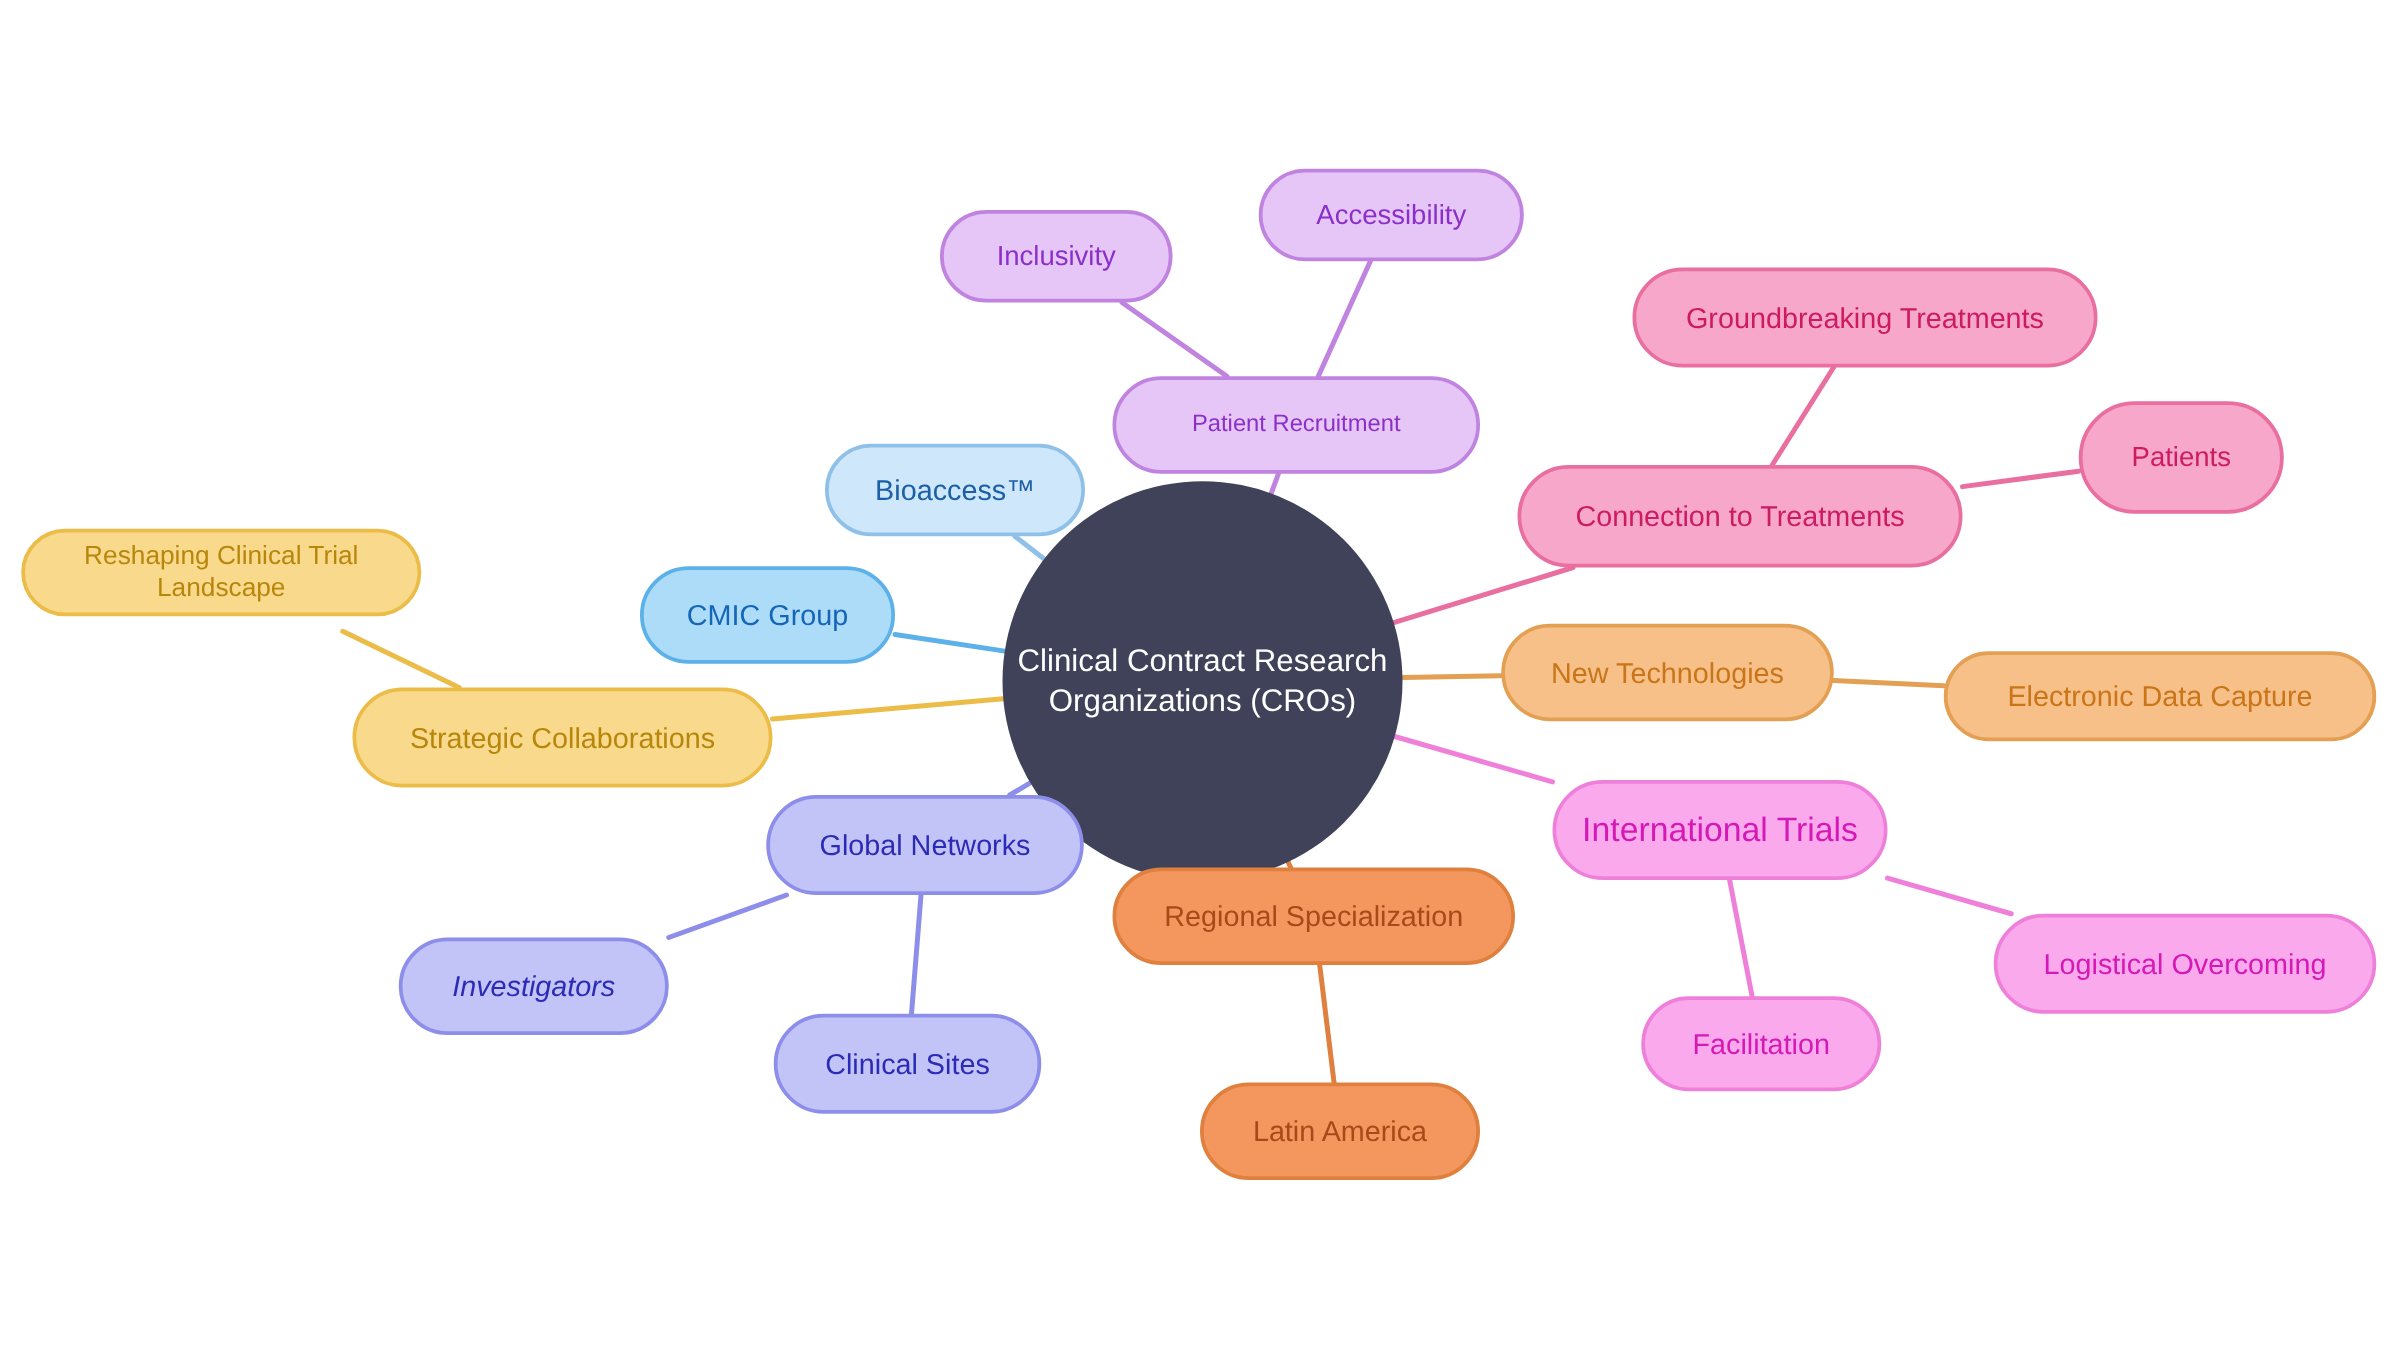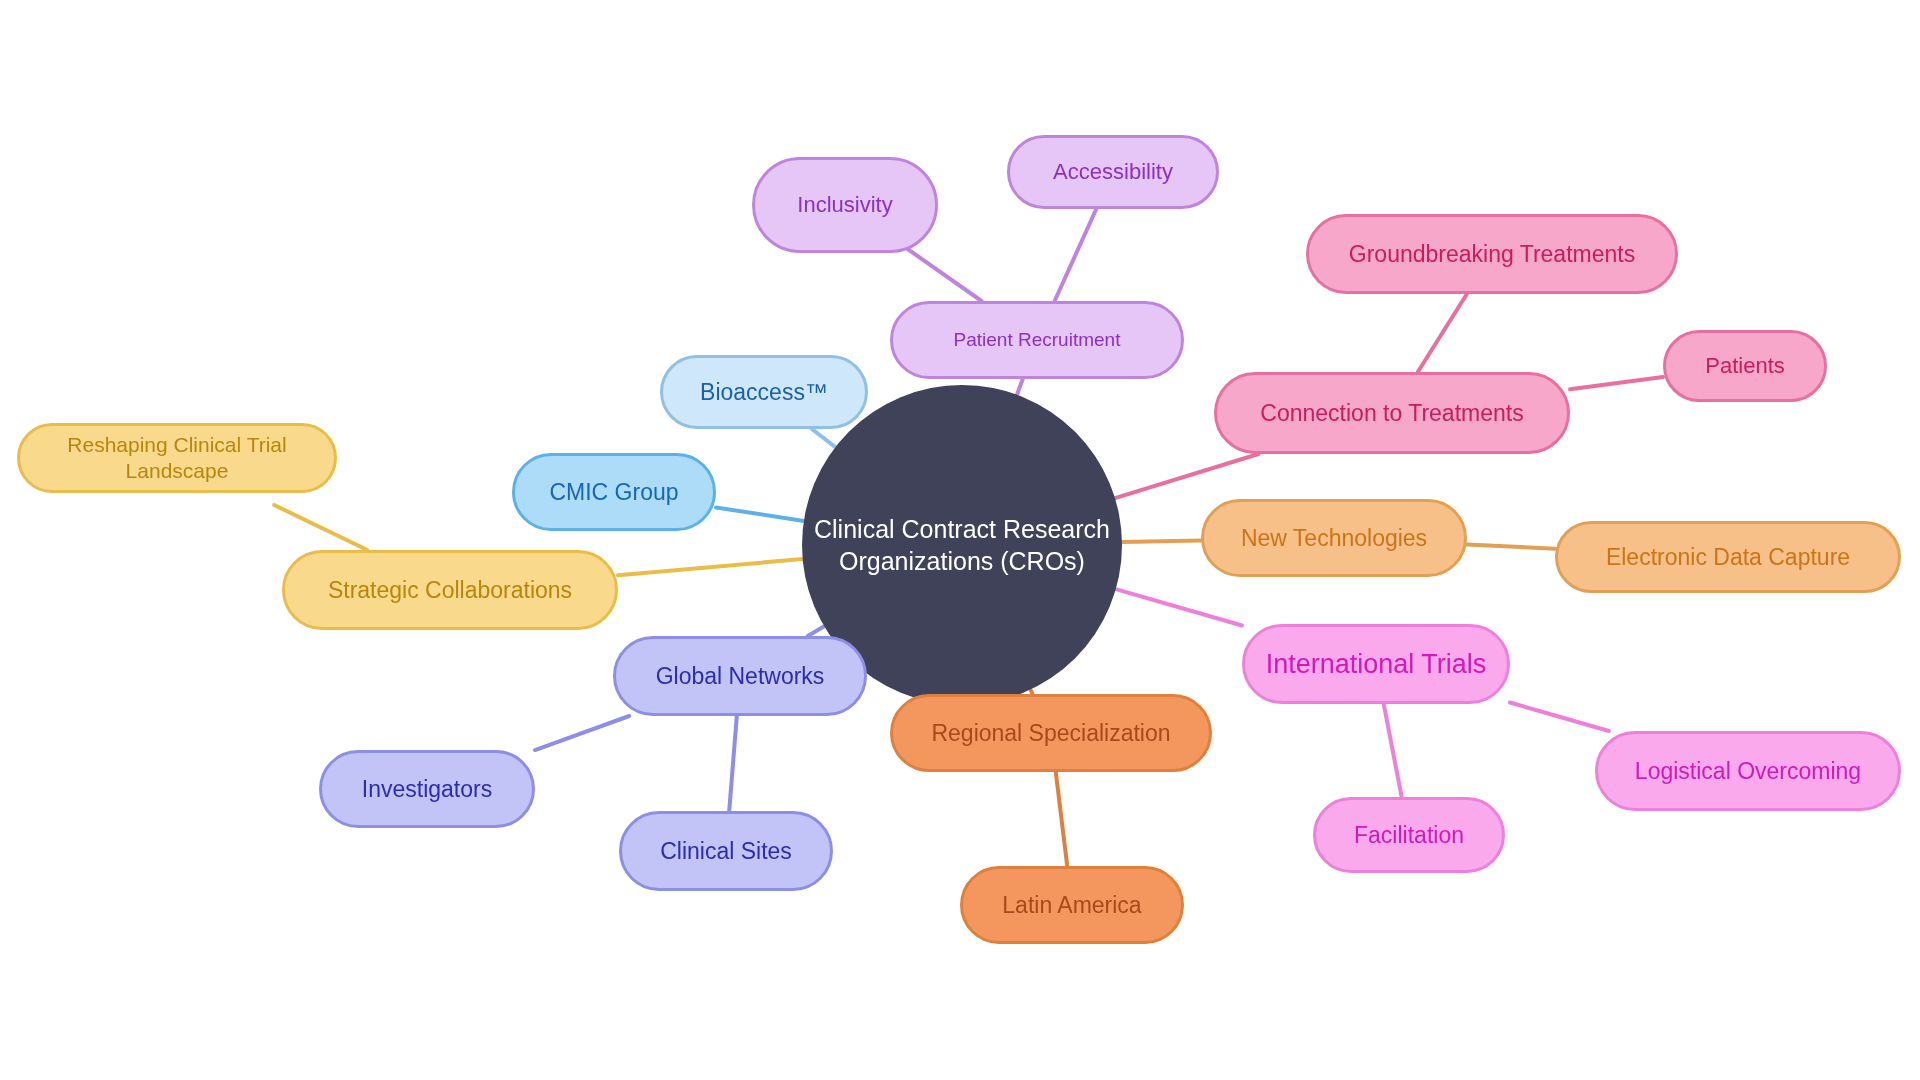--- a/index.html
+++ b/index.html
@@ -75,35 +75,35 @@
       <line x1="1570" y1="389.300283286119" x2="1663" y2="376.91784702549575" stroke="#E86FA0" stroke-width="4" stroke-linecap="round"></line>
       <line x1="1121.971680546228" y1="541.9897802047752" x2="1201" y2="540.502688172043" stroke="#E3A054" stroke-width="4" stroke-linecap="round"></line>
       <line x1="1467" y1="544.4137055837564" x2="1555" y2="548.6573604060914" stroke="#E3A054" stroke-width="4" stroke-linecap="round"></line>
       <line x1="1115.7735542505266" y1="589.2006110043784" x2="1242" y2="625.4830917874397" stroke="#EF80DA" stroke-width="4" stroke-linecap="round"></line>
       <line x1="1383.719298245614" y1="704" x2="1401.6666666666667" y2="797" stroke="#EF80DA" stroke-width="4" stroke-linecap="round"></line>
       <line x1="1510" y1="702.5430107526881" x2="1608.9345794392523" y2="731" stroke="#EF80DA" stroke-width="4" stroke-linecap="round"></line>
     </svg>
   <div id="node-layer">
       <div class="node-root" style="left: 962px; top: 545px; width: 320px; height: 320px; background: rgb(63, 66, 89); color: rgb(255, 255, 255); font-size: 25px;">Clinical Contract Research
 Organizations (CROs)</div>
-      <div class="node" style="left: 845px; top: 205px; width: 186px; height: 96px; background: rgb(230, 198, 247); border-color: rgb(192, 132, 224); color: rgb(139, 47, 201); font-size: 22px;">Inclusivity</div>
+      <div class="node" style="left: 845px; top: 205px; width: 186px; height: 74px; background: rgb(230, 198, 247); border-color: rgb(192, 132, 224); color: rgb(139, 47, 201); font-size: 22px;">Inclusivity</div>
       <div class="node" style="left: 1113px; top: 172px; width: 212px; height: 74px; background: rgb(230, 198, 247); border-color: rgb(192, 132, 224); color: rgb(139, 47, 201); font-size: 22px;">Accessibility</div>
       <div class="node" style="left: 1037px; top: 340px; width: 294px; height: 78px; background: rgb(230, 198, 247); border-color: rgb(192, 132, 224); color: rgb(139, 47, 201); font-size: 19px;">Patient Recruitment</div>
       <div class="node" style="left: 764px; top: 392px; width: 208px; height: 74px; background: rgb(207, 231, 250); border-color: rgb(143, 193, 232); color: rgb(26, 95, 168); font-size: 23px;">Bioaccess™</div>
       <div class="node" style="left: 614px; top: 492px; width: 204px; height: 78px; background: rgb(173, 220, 248); border-color: rgb(92, 178, 232); color: rgb(21, 101, 184); font-size: 23px;">CMIC Group</div>
       <div class="node" style="left: 177px; top: 458px; width: 320px; height: 70px; background: rgb(249, 217, 140); border-color: rgb(235, 188, 72); color: rgb(184, 134, 11); font-size: 21px;">Reshaping Clinical Trial
 Landscape</div>
       <div class="node" style="left: 450px; top: 590px; width: 336px; height: 80px; background: rgb(249, 217, 140); border-color: rgb(235, 188, 72); color: rgb(184, 134, 11); font-size: 23px;">Strategic Collaborations</div>
       <div class="node" style="left: 740px; top: 676px; width: 254px; height: 80px; background: rgb(194, 195, 246); border-color: rgb(141, 142, 234); color: rgb(43, 43, 181); font-size: 23px;">Global Networks</div>
-      <div class="node" style="left: 427px; top: 789px; width: 216px; height: 78px; background: rgb(194, 195, 246); border-color: rgb(141, 142, 234); color: rgb(43, 43, 181); font-size: 23px;">Investigators</div>
+      <div class="node" style="left: 427px; top: 789px; width: 216px; height: 78px; background: rgb(194, 195, 246); border-color: rgb(141, 142, 234); color: rgb(43, 43, 181); font-size: 23px; font-style: italic;">Investigators</div>
       <div class="node" style="left: 726px; top: 851px; width: 214px; height: 80px; background: rgb(194, 195, 246); border-color: rgb(141, 142, 234); color: rgb(43, 43, 181); font-size: 23px;">Clinical Sites</div>
       <div class="node" style="left: 1051px; top: 733px; width: 322px; height: 78px; background: rgb(244, 151, 94); border-color: rgb(224, 128, 62); color: rgb(168, 73, 26); font-size: 23px;">Regional Specialization</div>
       <div class="node" style="left: 1072px; top: 905px; width: 224px; height: 78px; background: rgb(244, 151, 94); border-color: rgb(224, 128, 62); color: rgb(168, 73, 26); font-size: 23px;">Latin America</div>
       <div class="node" style="left: 1492px; top: 254px; width: 372px; height: 80px; background: rgb(247, 167, 201); border-color: rgb(232, 111, 160); color: rgb(204, 26, 99); font-size: 23px;">Groundbreaking Treatments</div>
       <div class="node" style="left: 1392px; top: 413px; width: 356px; height: 82px; background: rgb(247, 167, 201); border-color: rgb(232, 111, 160); color: rgb(204, 26, 99); font-size: 23px;">Connection to Treatments</div>
-      <div class="node" style="left: 1745px; top: 366px; width: 164px; height: 72px; background: rgb(247, 167, 201); border-color: rgb(232, 111, 160); color: rgb(204, 26, 99); font-size: 22px;">Patients</div>
+      <div class="node" style="left: 1745px; top: 366px; width: 164px; height: 90px; background: rgb(247, 167, 201); border-color: rgb(232, 111, 160); color: rgb(204, 26, 99); font-size: 22px;">Patients</div>
       <div class="node" style="left: 1334px; top: 538px; width: 266px; height: 78px; background: rgb(247, 192, 137); border-color: rgb(227, 160, 84); color: rgb(201, 117, 24); font-size: 23px;">New Technologies</div>
       <div class="node" style="left: 1728px; top: 557px; width: 346px; height: 72px; background: rgb(247, 192, 137); border-color: rgb(227, 160, 84); color: rgb(201, 117, 24); font-size: 23px;">Electronic Data Capture</div>
       <div class="node" style="left: 1376px; top: 664px; width: 268px; height: 80px; background: rgb(250, 169, 237); border-color: rgb(239, 128, 218); color: rgb(213, 25, 181); font-size: 27px;">International Trials</div>
       <div class="node" style="left: 1409px; top: 835px; width: 192px; height: 76px; background: rgb(250, 169, 237); border-color: rgb(239, 128, 218); color: rgb(213, 25, 181); font-size: 23px;">Facilitation</div>
       <div class="node" style="left: 1748px; top: 771px; width: 306px; height: 80px; background: rgb(250, 169, 237); border-color: rgb(239, 128, 218); color: rgb(213, 25, 181); font-size: 23px;">Logistical Overcoming</div>
     </div>
 </div>
 
 </body></html>

